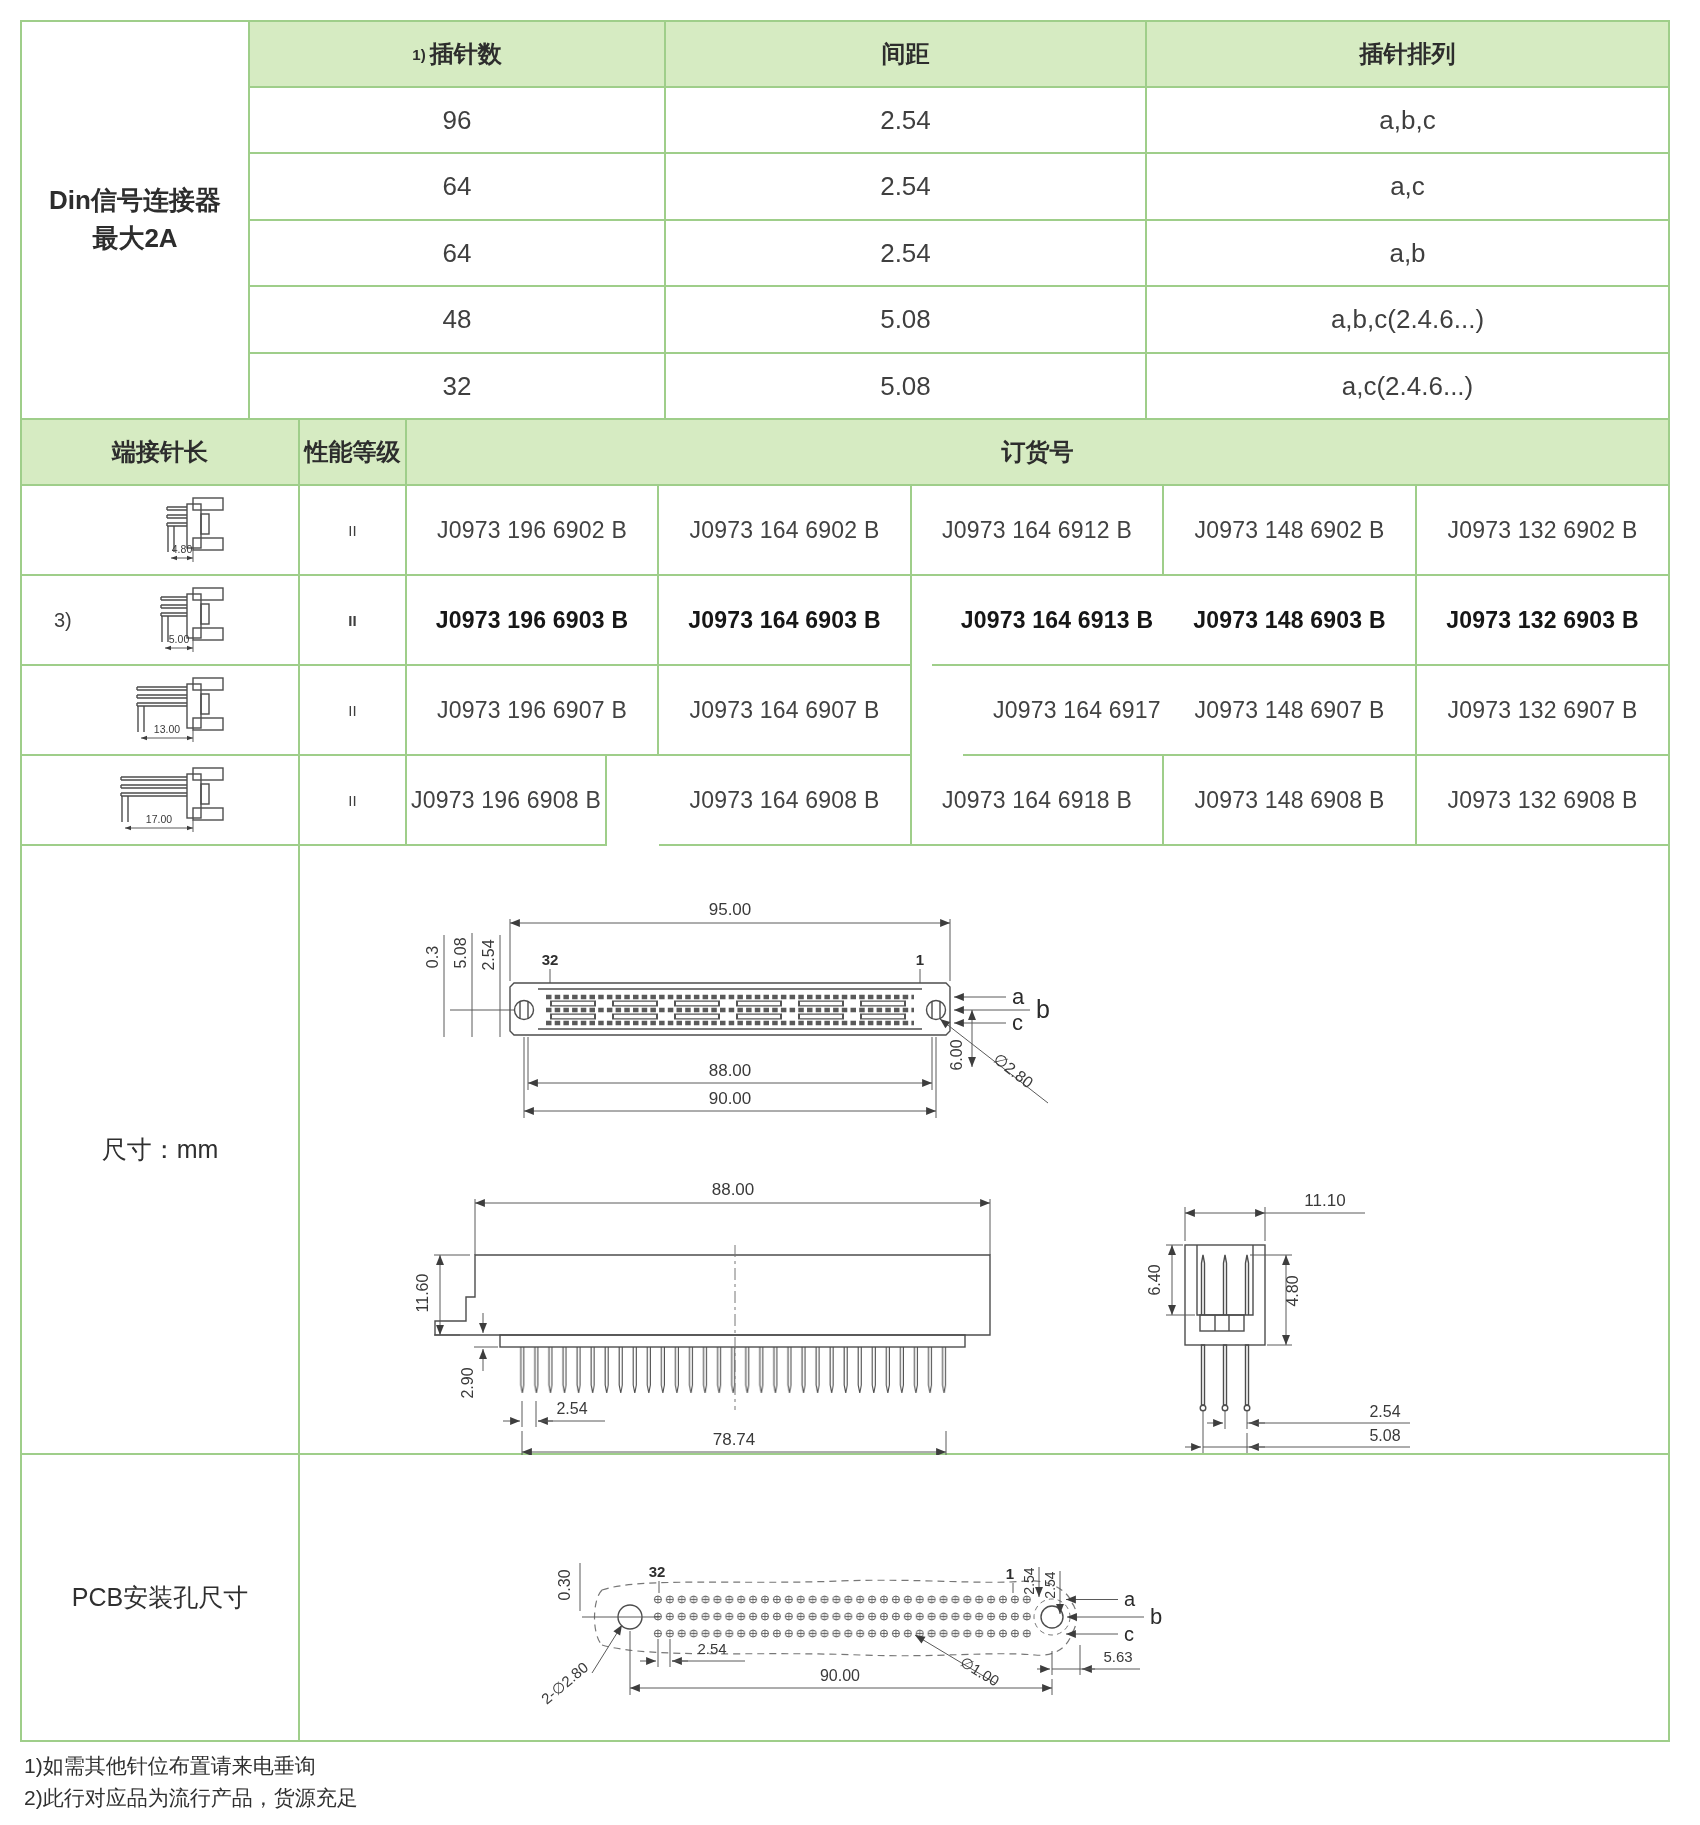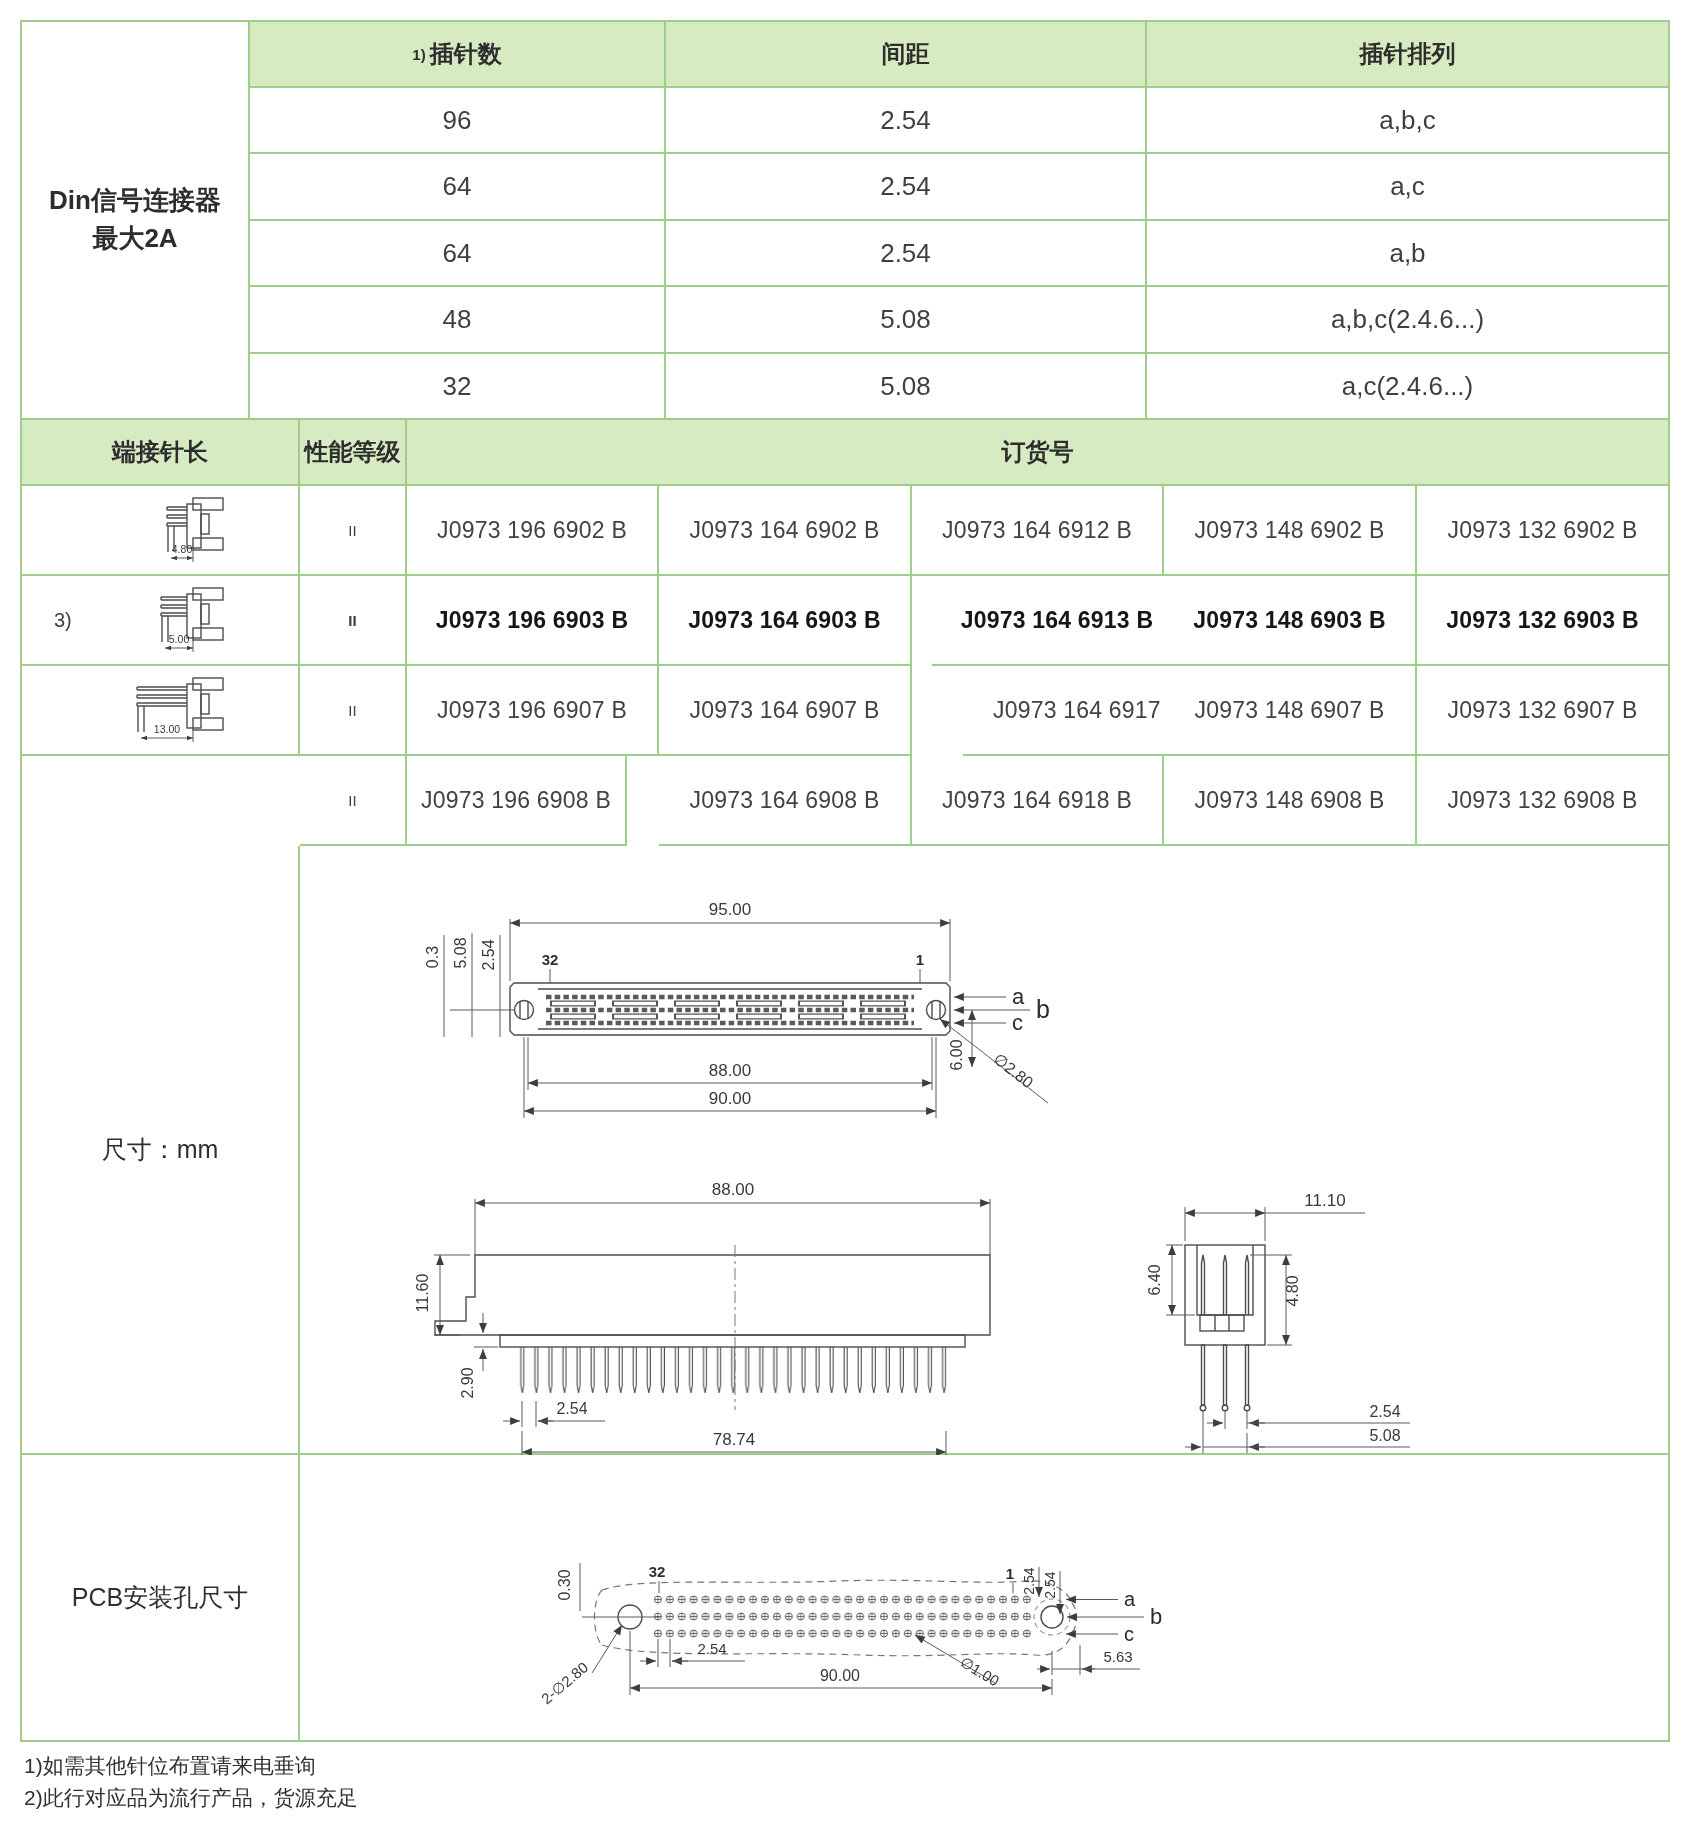--- a/index.html
+++ b/index.html
@@ -228,24 +228,40 @@
   <div class="cell ord" style="left:941px;top:644px;width:252px;height:90px;">
       <span>J0973 164 6917 B</span>
     </div>
   <div class="cell ord" style="left:1142px;top:644px;width:253px;height:90px;">
       <span>J0973 148 6907 B</span>
     </div>
   <div class="cell ord noR" style="left:1395px;top:644px;width:251px;height:90px;">
       <span>J0973 132 6907 B</span>
     </div>
 
+  <div class="cell" style="left:0;top:734px;width:278px;height:90px;">
+    <svg width="170" height="72" viewBox="0 0 170 72">
+      <g class="bd" stroke-width="1.1">
+        <rect x="118" y="4" width="30" height="12"></rect>
+          <rect x="118" y="44" width="30" height="12"></rect>
+        <rect x="112" y="10" width="14" height="44"></rect>
+          <rect x="126" y="20" width="8" height="20"></rect>
+        <path d="M46,13 H112 M46,16 H112 M46,21 H112 M46,24 H112 M46,29 H112 M46,32 H112 M46,13 V16 M46,21 V24 M46,29 V32"></path>
+        <path d="M47,32 V58 M53,32 V58"></path>
+      </g>
+      <line class="ln" x1="50" y1="64" x2="118" y2="64"></line>
+        <line class="ln" x1="118" y1="56" x2="118" y2="68"></line>
+      <path d="M50,64 l6,-2.2 v4.4 z M118,64 l-6,-2.2 v4.4 z" fill="#3d3d3d"></path>
+      <text class="dt" style="font-size:10.5px" x="84" y="59" text-anchor="middle">17.00</text>
+    </svg>
+  </div>
   <div class="cell grade" style="left:278px;top:734px;width:107px;height:90px;">
       <span>II</span>
     </div>
-  <div class="cell ord" style="left:385px;top:734px;width:220px;height:90px;">
+  <div class="cell ord" style="left:385px;top:734px;width:200px;height:90px;">
       <span>J0973 196 6908 B</span>
     </div>
   <div class="cell ord" style="left:637px;top:734px;width:253px;height:90px;">
       <span>J0973 164 6908 B</span>
     </div>
   <div class="cell ord" style="left:890px;top:734px;width:252px;height:90px;">
       <span>J0973 164 6918 B</span>
     </div>
   <div class="cell ord" style="left:1142px;top:734px;width:253px;height:90px;">
       <span>J0973 148 6908 B</span>

